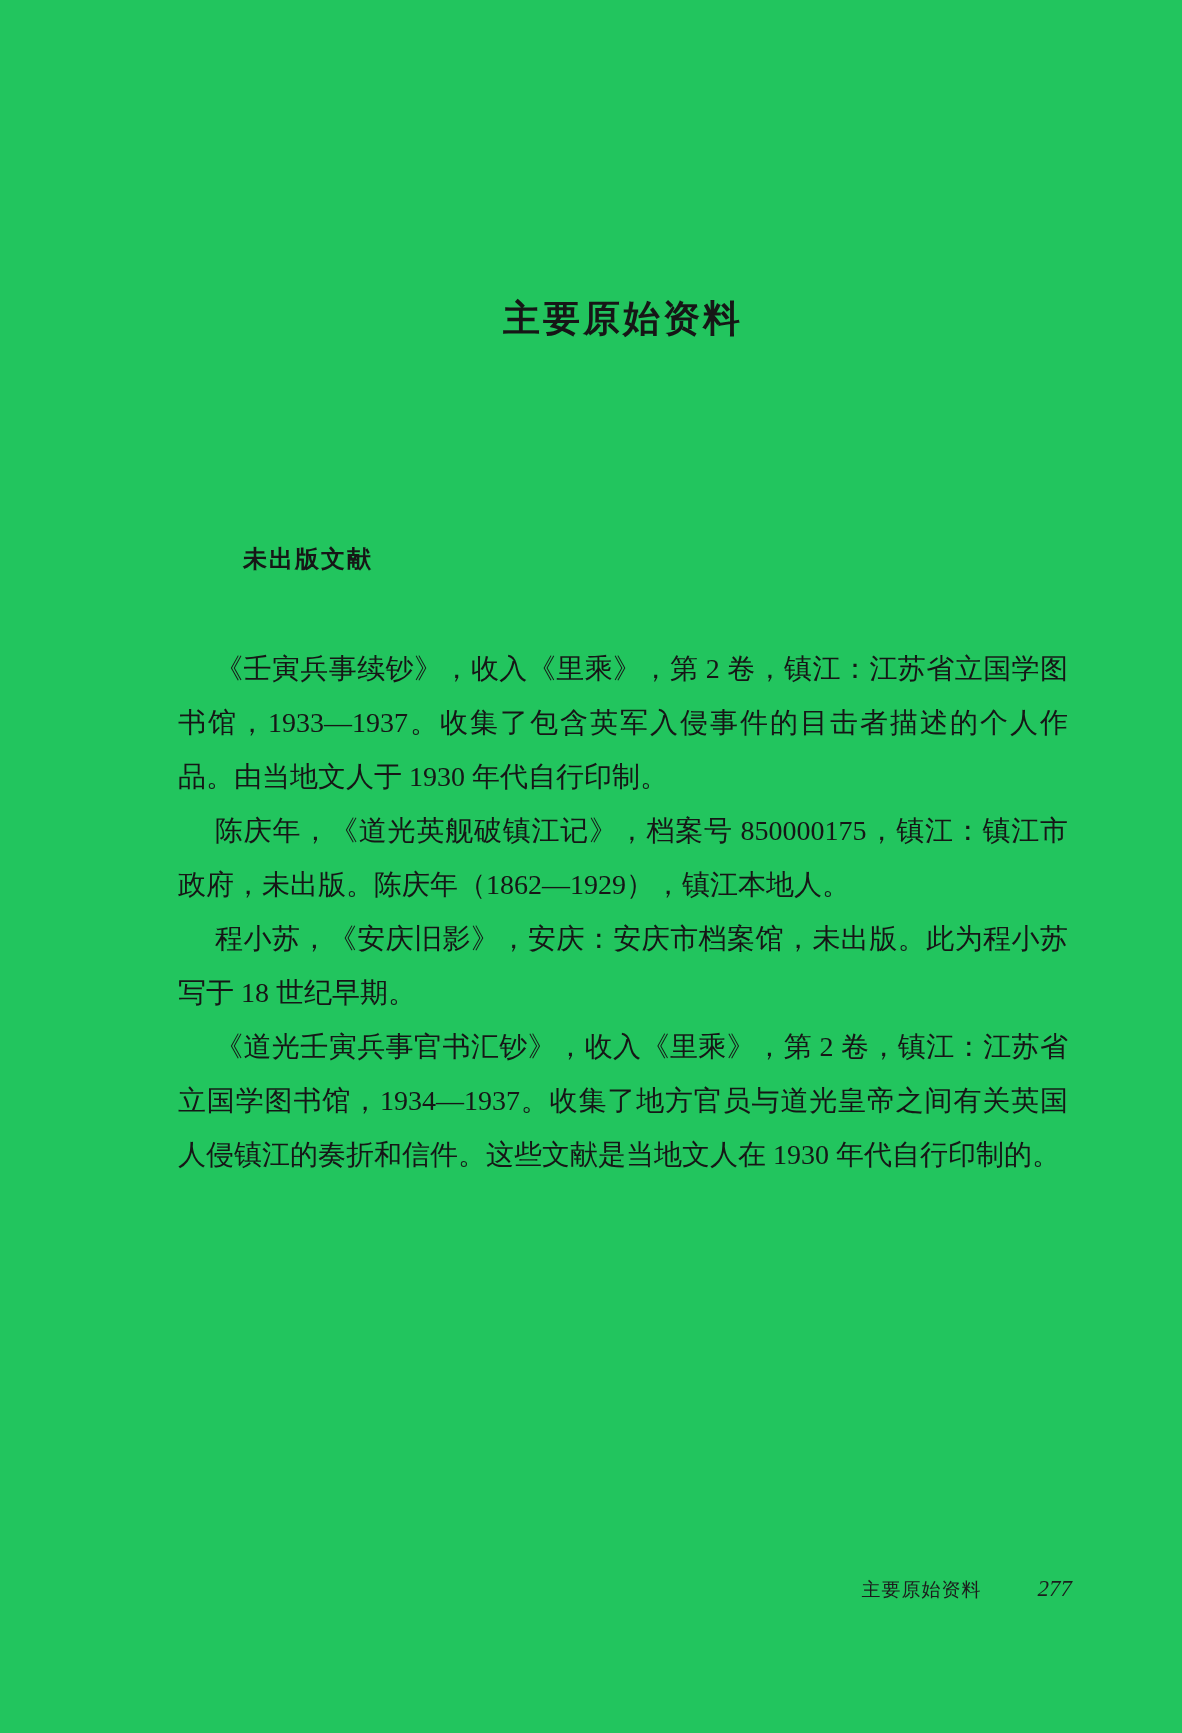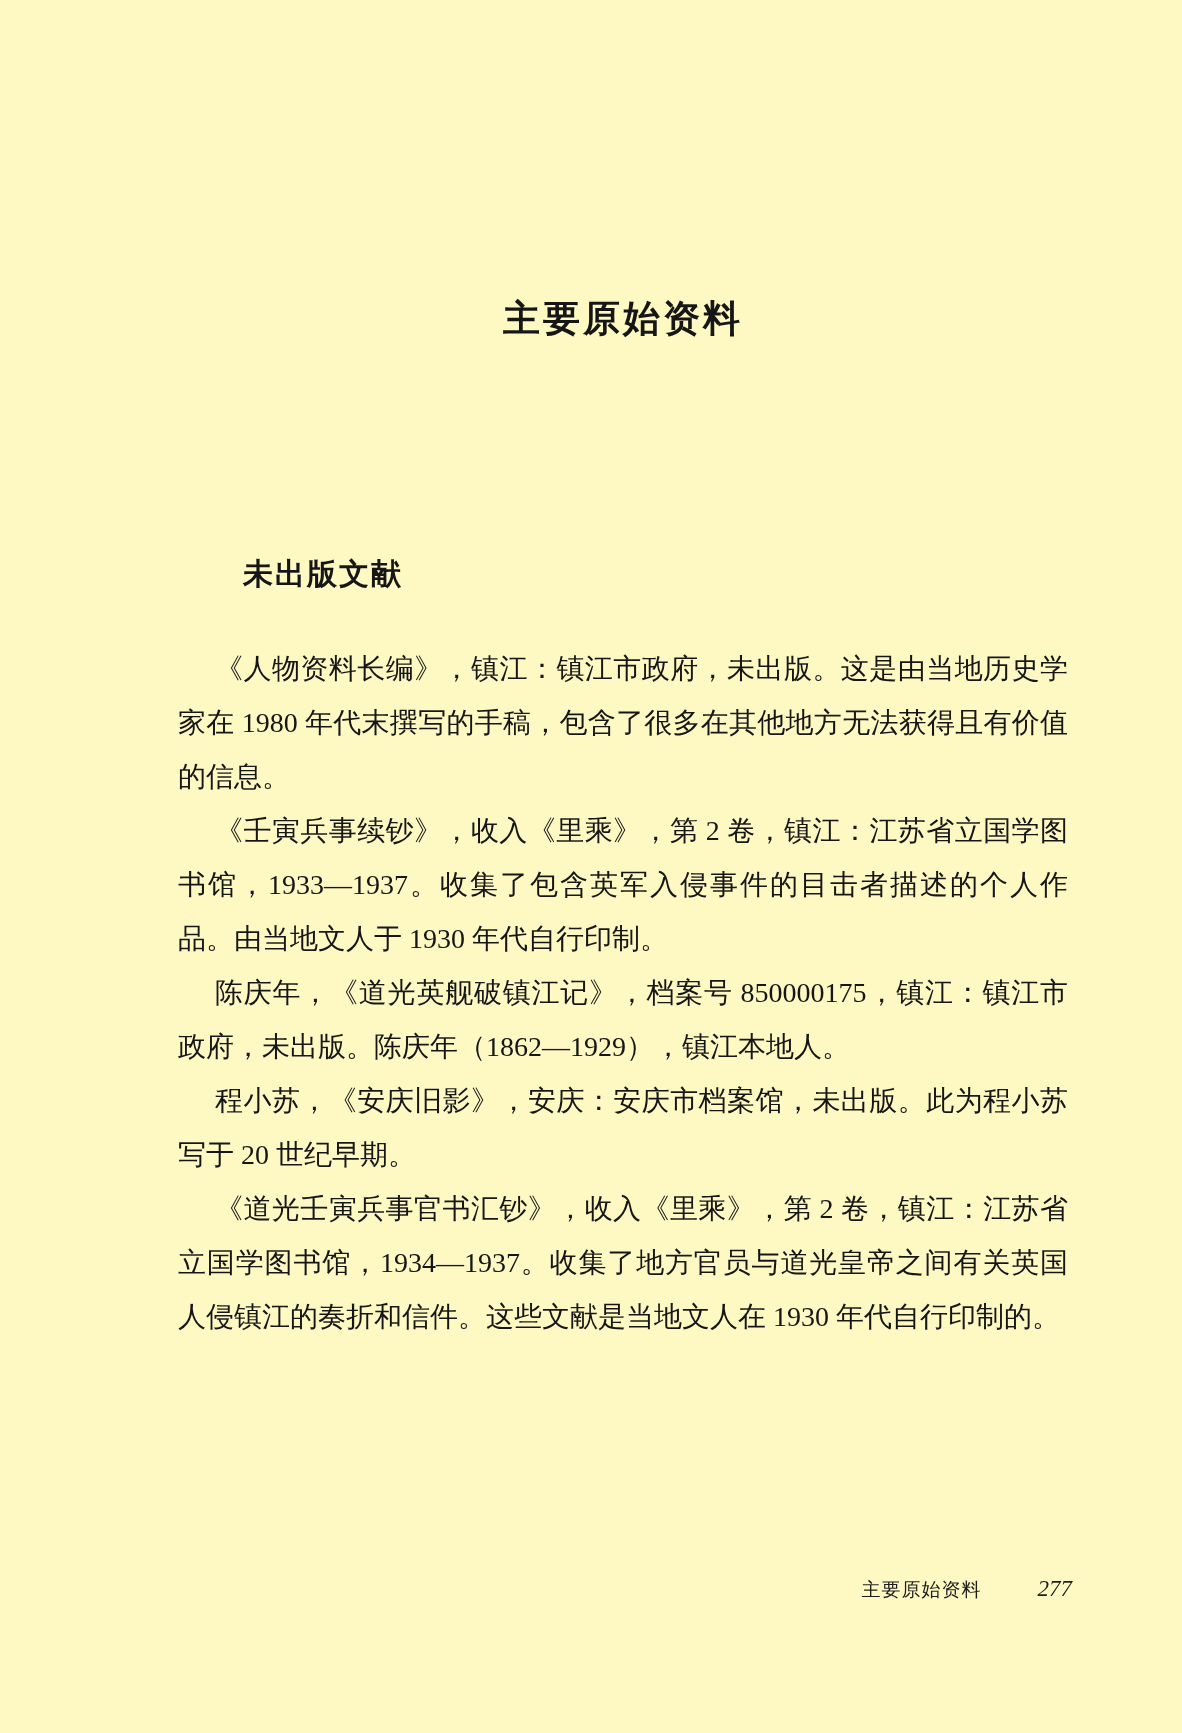--- a/index.html
+++ b/index.html
@@ -4,47 +4,46 @@
 <style>
   html, body {
     margin: 0;
     padding: 0;
     background: #ffffff;
   }
   .page {
     position: relative;
     width: 1182px;
     height: 1733px;
-    background: #fef9c3;
+    background: #22c55e;
     color: #161616;
     font-family: "Liberation Serif", serif;
     overflow: hidden;
   }
   .page-title {
     position: absolute;
     top: 293px;
     left: 178px;
     width: 890px;
     text-align: center;
     font-size: 37px;
     font-weight: 600;
     letter-spacing: 3px;
     line-height: 52px;
   }
   .section-heading {
     position: absolute;
     top: 540px;
     left: 178px;
     width: 890px;
-    font-size: 30px;
+    font-size: 24px;
     font-weight: bold;
     letter-spacing: 2px;
     text-indent: 65px;
     line-height: 38px;
-    margin-top: 15px;
   }
   .body-text {
     position: absolute;
     top: 642px;
     left: 178px;
     width: 890px;
     font-size: 28px;
     line-height: 54px;
     text-align: justify;
     text-justify: inter-ideograph;
@@ -79,24 +78,23 @@
 </head>
 <body>
 
 <div class="page">
 
   <div class="page-title">主要原始资料</div>
 
   <div class="section-heading">未出版文献</div>
 
   <div class="body-text">
-    <p>《人物资料长编》，镇江：镇江市政府，未出版。这是由当地历史学家在 1980 年代末撰写的手稿，包含了很多在其他地方无法获得且有价值的信息。</p>
     <p>《壬寅兵事续钞》，收入《里乘》，第 2 卷，镇江：江苏省立国学图书馆，1933—1937。收集了包含英军入侵事件的目击者描述的个人作品。由当地文人于 1930 年代自行印制。</p>
     <p>陈庆年，《道光英舰破镇江记》，档案号 850000175，镇江：镇江市政府，未出版。陈庆年（1862—1929），镇江本地人。</p>
-    <p>程小苏，《安庆旧影》，安庆：安庆市档案馆，未出版。此为程小苏写于 20 世纪早期。</p>
+    <p>程小苏，《安庆旧影》，安庆：安庆市档案馆，未出版。此为程小苏写于 18 世纪早期。</p>
     <p>《道光壬寅兵事官书汇钞》，收入《里乘》，第 2 卷，镇江：江苏省立国学图书馆，1934—1937。收集了地方官员与道光皇帝之间有关英国人侵镇江的奏折和信件。这些文献是当地文人在 1930 年代自行印制的。</p>
   </div>
 
   <div class="page-footer">
     <span class="footer-label">主要原始资料</span>
     <span class="footer-page-number">277</span>
   </div>
 
 </div>
 

